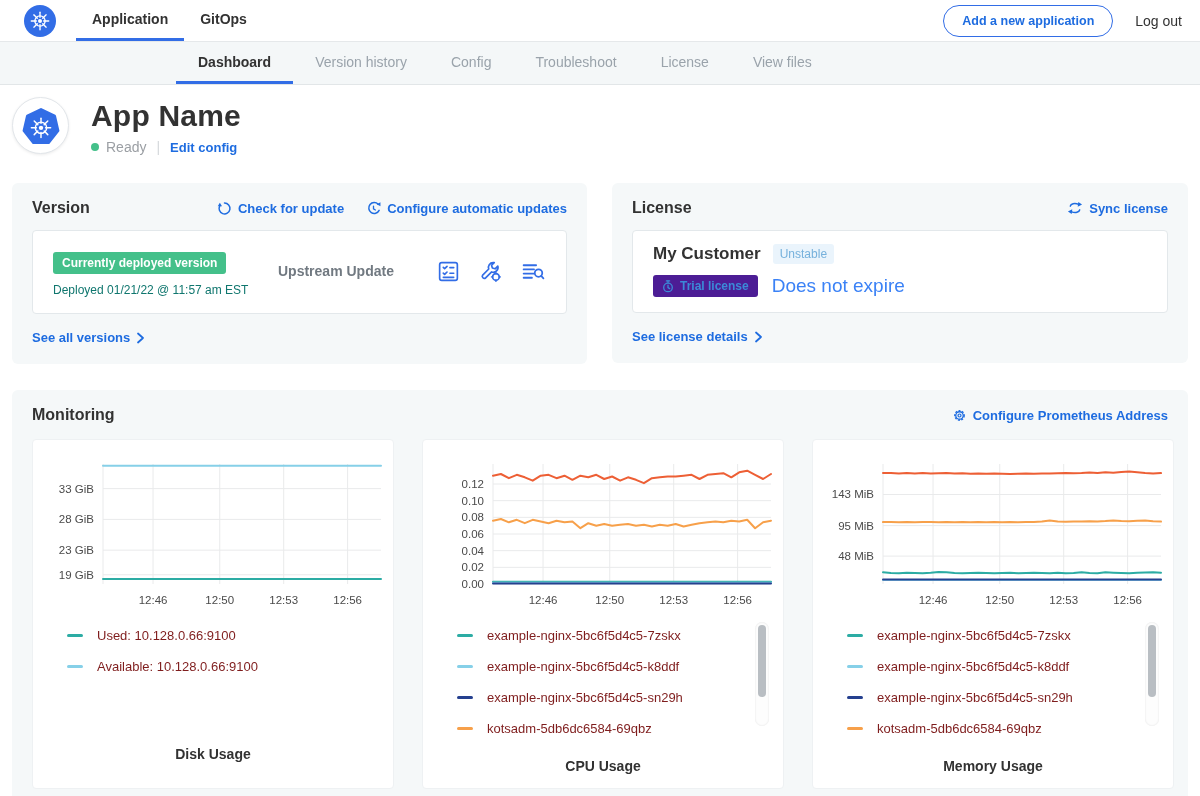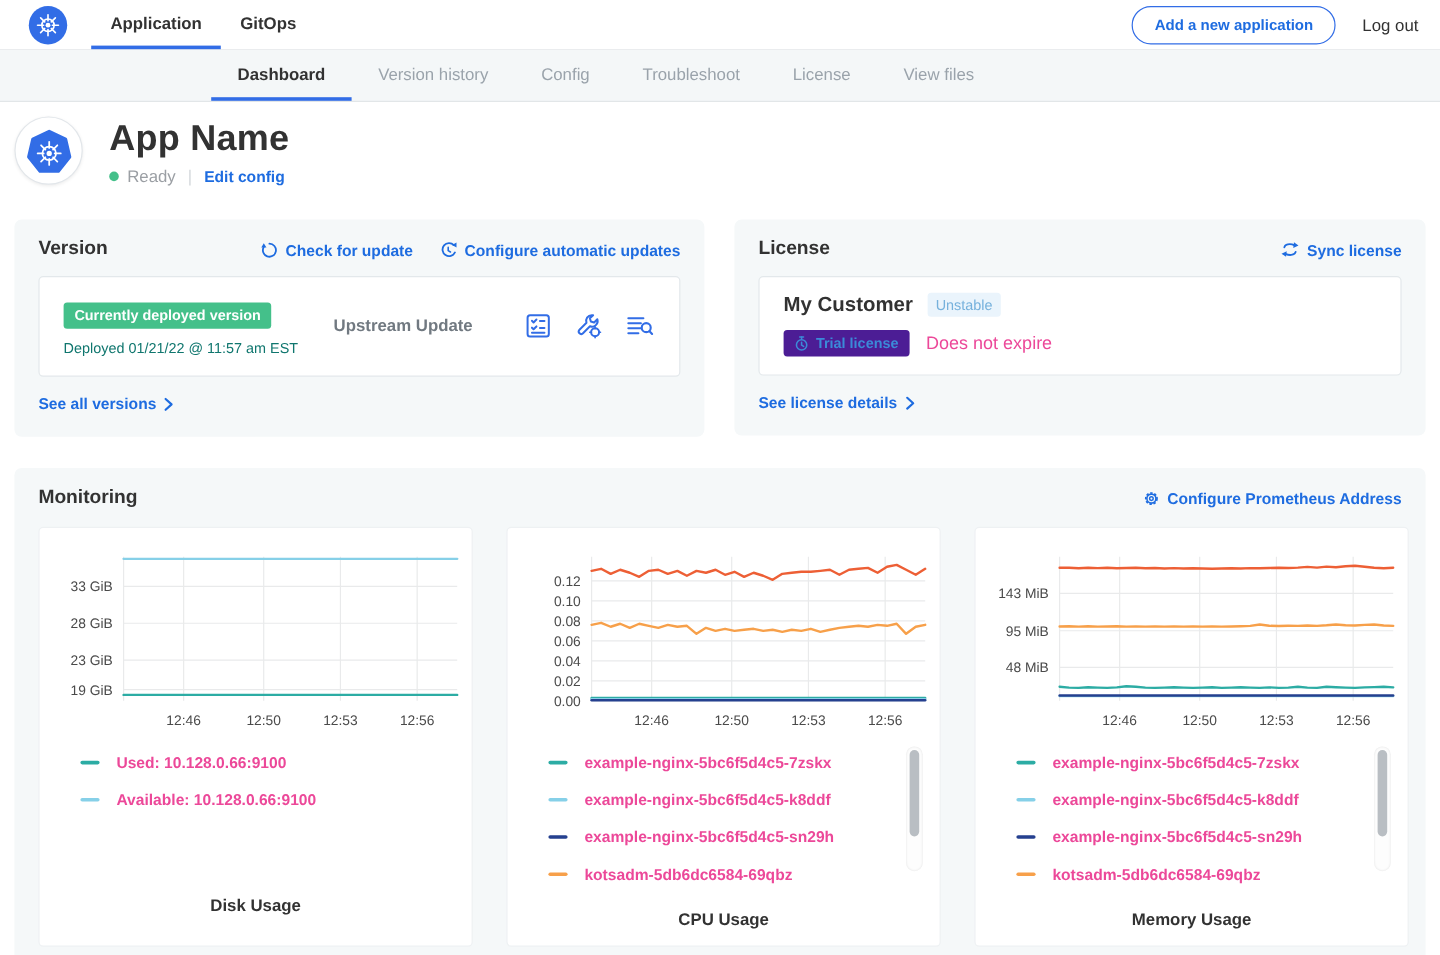--- a/index.html
+++ b/index.html
@@ -52,30 +52,30 @@
   .v-icons .icon-btn { cursor:pointer; display:flex; }
   .panel-footer { margin-top:14px; }
 
   .license-panel { flex:1; }
   .license-inner { padding:13px 20px 15px; }
   .lic-row1 { display:flex; align-items:center; gap:12px; }
   .lic-name { font-size:17px; font-weight:700; }
   .badge-soft { font-size:12px; padding:3px 7px; border-radius:3px; background:#eaf4fc; color:#76b1dc; }
   .lic-row2 { display:flex; align-items:center; gap:14px; margin-top:11px; }
   .badge-trial { display:inline-flex; align-items:center; gap:6px; font-size:12px; font-weight:700; padding:4px 9px; border-radius:3px; background:#4c1d95; color:#3b8ad8; }
-  .lic-expiry { font-size:15px; color:#ec4899; }
+  .lic-expiry { font-size:19px; color:#3b82f6; }
 
   
   .monitoring { margin:26px 12px 12px; }
   .charts-row { display:flex; gap:28px; margin-top:15px; }
   .chart-card { flex:1; background:#fff; border:1px solid #eef1f3; border-radius:4px; padding:12px 4px 14px; display:flex; flex-direction:column; position:relative; }
   .legend { padding:10px 0 0 30px; min-height:122px; position:relative; }
   .legend-item { display:flex; align-items:center; gap:14px; margin-bottom:16px; }
   .legend-dash { width:16px; height:3px; border-radius:2px; flex:0 0 auto; }
-  .legend-label { font-size:13px; color:#ec4899;font-weight:bold; }
+  .legend-label { font-size:13px; color:#7f1d1d; }
   .legend-scrollbar { position:absolute; right:10px; top:4px; width:14px; height:104px; background:#fdfdfd; border-radius:7px; box-shadow:inset 0 0 2px rgba(0,0,0,.12); }
   .legend-thumb { position:absolute; left:3px; top:3px; width:8px; height:72px; background:#b9bec3; border-radius:4px; cursor:pointer; }
   .chart-title { text-align:center; font-size:14px; font-weight:700; margin-top:6px; }
 
   svg text { font-family:"Liberation Sans", sans-serif; }
 </style>
 </head>
 <body>
 
 <div class="topnav">

